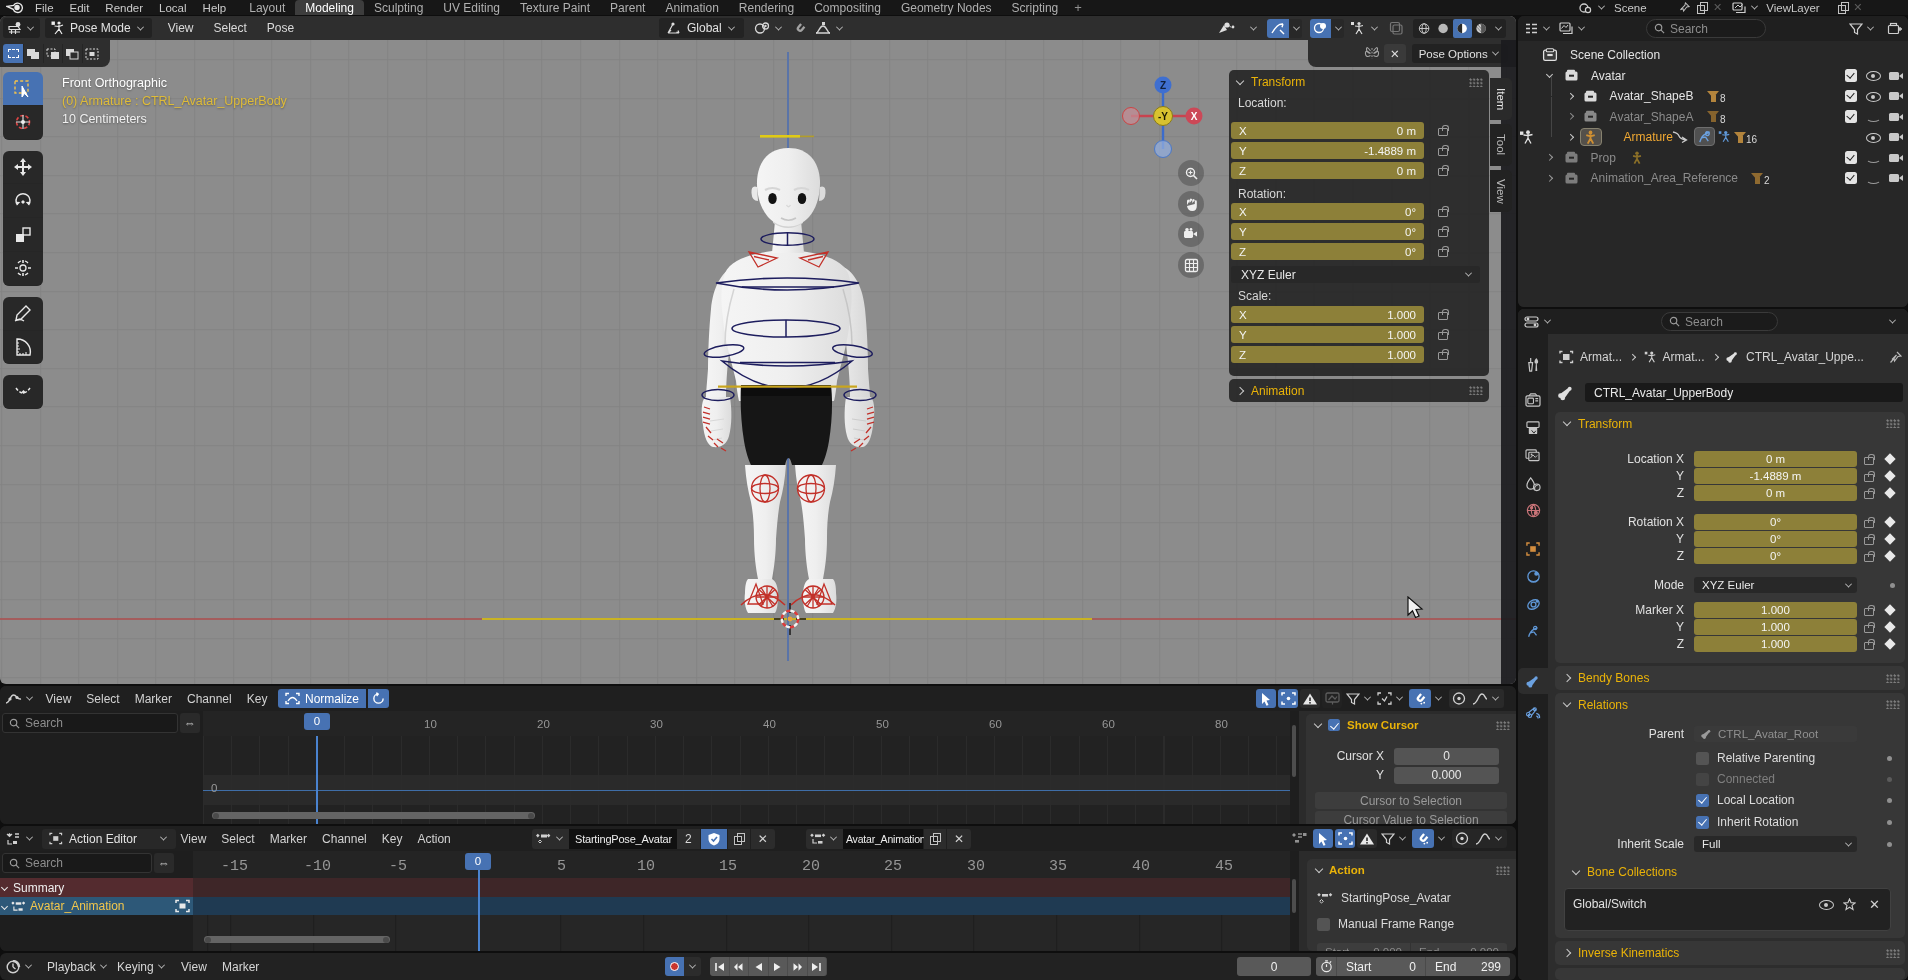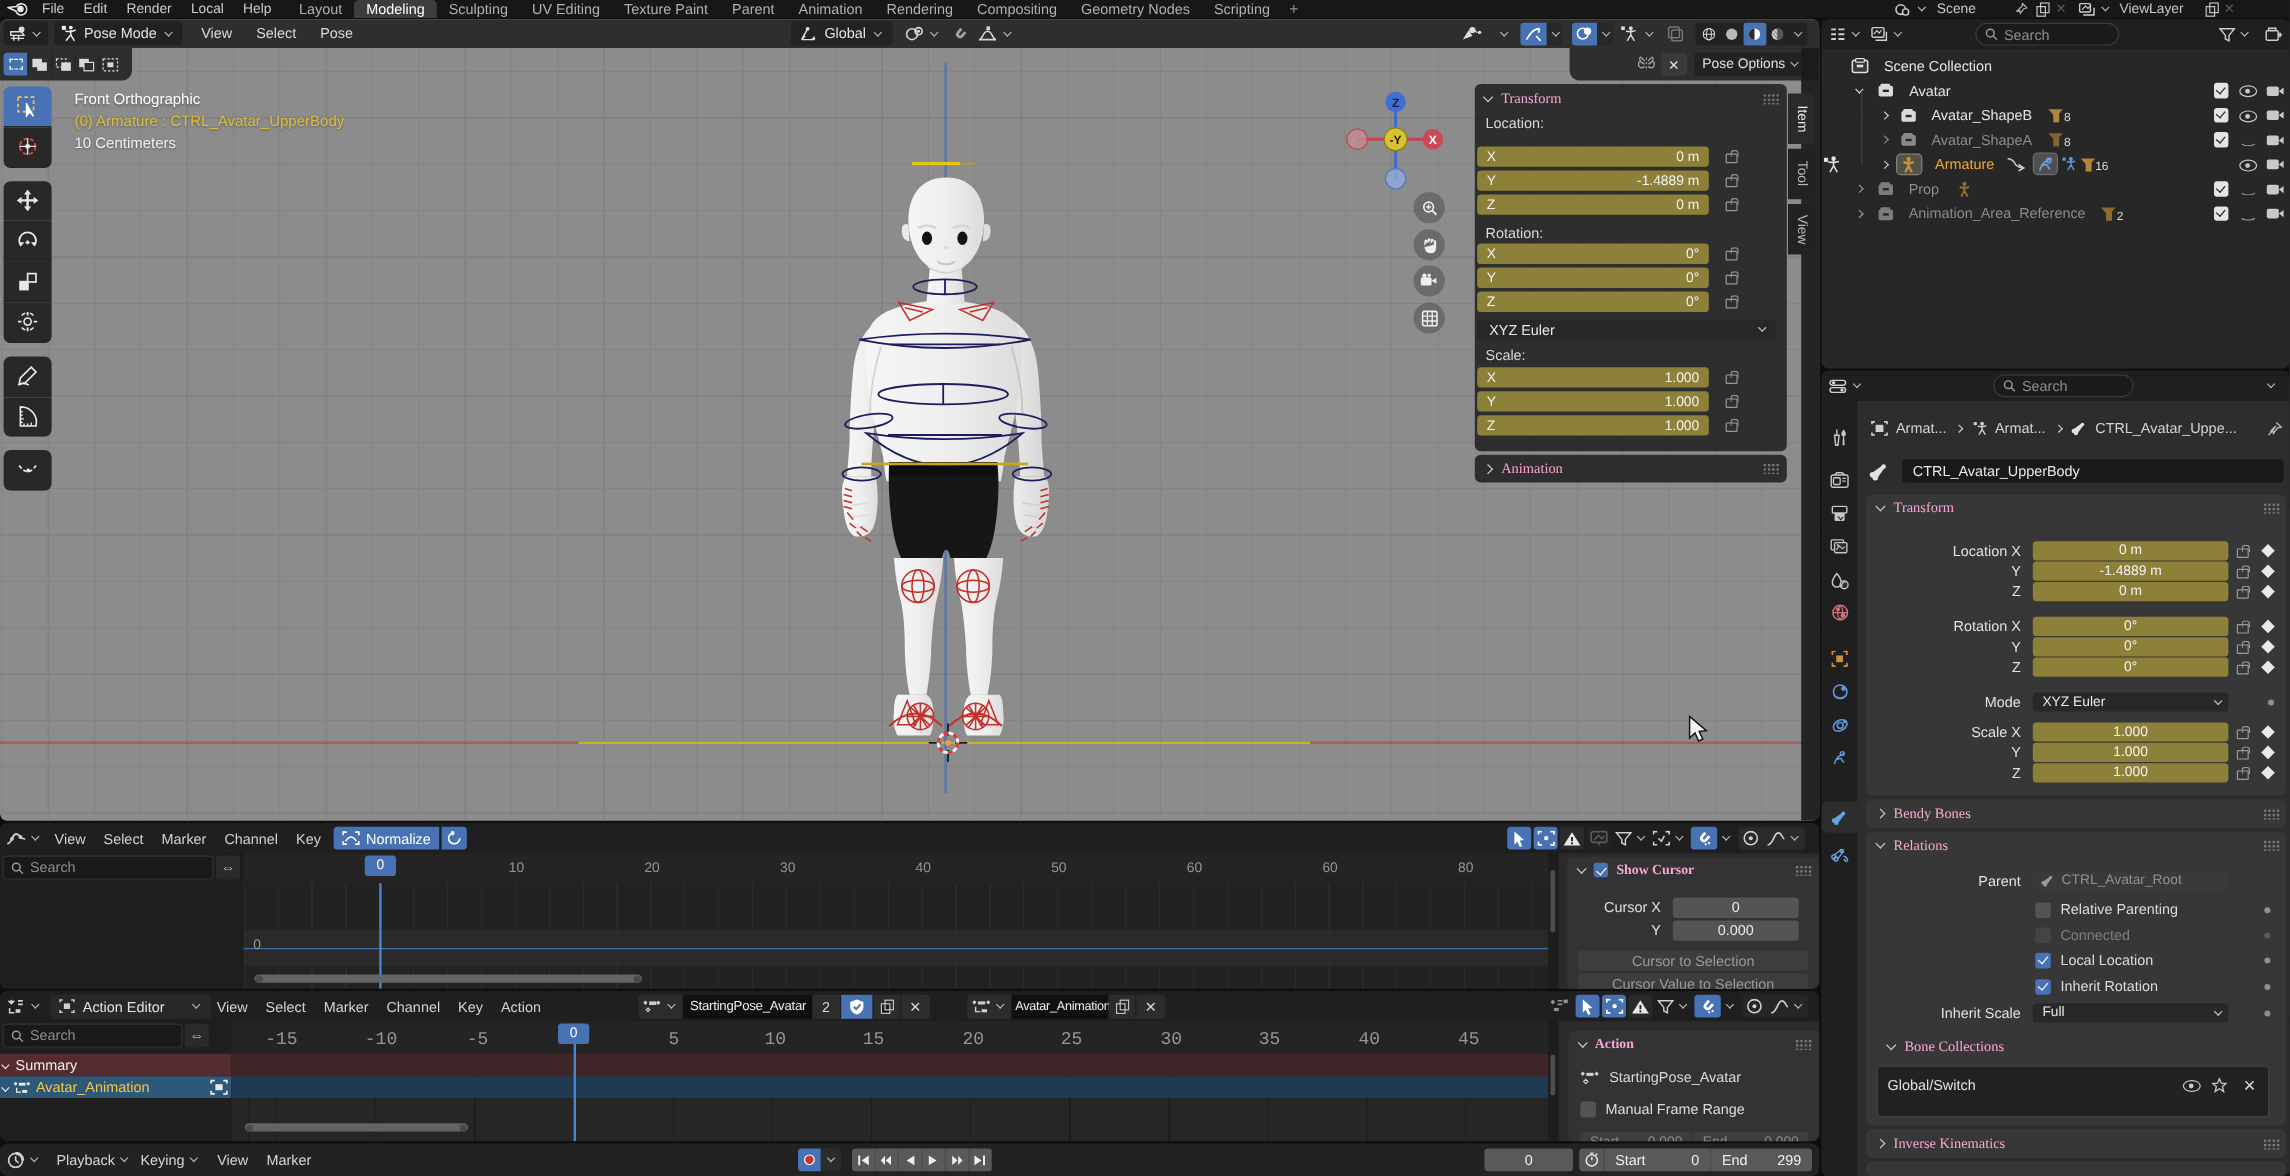--- a/index.html
+++ b/index.html
@@ -53,21 +53,21 @@
   .lock:before { content:""; position:absolute; left:0px; bottom:0; width:8px; height:6px; border:1.3px solid #999; border-radius:1px; }
   .lock:after { content:""; position:absolute; left:4px; top:0px; width:5px; height:5px; border:1.3px solid #999; border-bottom:none; border-radius:3px 3px 0 0; }
   .diamond { display:inline-block; width:8px; height:8px; background:#e9e9e9; transform:rotate(45deg); }
   .cb { width:13px; height:13px; border-radius:2.5px; background:#545454; display:inline-block; position:relative; }
   .cb.on { background:#4772b3; }
   .cb.on:after { content:""; position:absolute; left:3.5px; top:1.5px; width:4px; height:7px; border-right:1.8px solid #fff; border-bottom:1.8px solid #fff; transform:rotate(40deg); }
   .grip { display:inline-block; width:14px; height:9px; opacity:.55;
     background:radial-gradient(circle at 1.5px 1.5px,#bbb 1px,transparent 1.2px);
     background-size:3.6px 3.6px; }
   .panel { position:absolute; background:#373737; border-radius:5px; }
-  .ptext { color:#f9a8d4;font-family:Liberation Serif, serif; }
+  .ptext { color:#eab308; }
   .selbtn { width:19.5px; height:19px; background:#2e2e2e; border-left:1px solid #252525; display:flex; align-items:center; justify-content:center; }
   .tool { width:40px; height:33.8px; background:#282828; display:flex; align-items:center; justify-content:center; border-bottom:1px solid #262626; }
   .tool.active { background:#4772b3; }
   .navbtn { position:absolute; width:26px; height:26px; border-radius:50%; background:rgba(62,62,62,.42); display:flex; align-items:center; justify-content:center; }
   .nrow { position:absolute; left:2px; width:256px; height:17px; display:flex; align-items:center; }
   .nfld { position:relative; width:193px; height:17px; justify-content:space-between; padding:0 8px; }
   .nrow .lock { margin-left:14px; }
   .nx { font-size:11.5px; }
   .nv { font-size:11.5px; }
   .ntab { height:42px; width:22px; background:#222222; color:#b9b9b9; border-radius:0 5px 5px 0; margin-bottom:4px;
@@ -736,21 +736,21 @@
           </svg></span>
       <span class="vline"></span>
       <span class="exp closed" style="margin-left:50px;width:4.6px;height:4.6px"></span>
       <span class="abs" style="left:62px;top:1px;width:22px;height:18px;background:#54504a;border:1px solid #87826f;border-radius:4px"></span>
       <span class="obx" style="margin-left:9px;z-index:1">
           <svg width="15" height="15" viewBox="0 0 16 16">
             <circle cx="8" cy="2.6" r="2" fill="#cf8f33"></circle>
             <path d="M8 4.5 L8 9 M8 9 L5 14.5 M8 9 L11 14.5 M3.5 5.5 L8 6.8 L12.5 5.5" stroke="#cf8f33" stroke-width="2" fill="none"></path>
           </svg>
         </span>
-      <span style="color:#f0a832;margin-left:9px;z-index:1">Armature</span>
+      <span style="color:#f0a832;margin-left:20px;z-index:1">Armature</span>
       <span class="abs" style="left:153px;top:3px"><svg width="18" height="13" viewBox="0 0 18 13">
             <path d="M2 2 q5 1 6 4 t7 4 M11 7 l4.5 3 L11 12.5" fill="none" stroke="#c9c9c9" stroke-width="1.3"></path>
           </svg></span>
       <span class="abs" style="left:176px;top:0;width:21px;height:19px;background:#505050;border:1px solid #6e6e6e;border-radius:4px"></span>
       <span class="abs" style="left:179px;top:2px"><svg width="15" height="15" viewBox="0 0 16 16">
             <path d="M3 14 Q5 7 9 5.5 L13.5 3 M9 8.5 L12 13 M5 9.5 L9 8.5 M11 3 a2 2 0 1 0 .1 0" fill="none" stroke="#6ba1e0" stroke-width="1.5"></path>
           </svg></span>
       <span class="abs" style="left:199px;top:2px"><svg width="14" height="15" viewBox="0 0 16 16">
             <rect x="2" y="2" width="3" height="3" fill="#5f97d6"></rect>
             <circle cx="10" cy="3.5" r="1.9" fill="#5f97d6"></circle>
@@ -1002,21 +1002,21 @@
           <span class="lock"></span>
           <span class="diamond"></span>
         </div>
       <div class="prow" style="top:165px">
           <span class="plab">Mode</span>
           <div class="fld pfld" style="background:#282828;justify-content:flex-start;padding-left:8px;width:163px">XYZ Euler<span class="chev" style="position:absolute;right:3px"></span></div>
           <span style="width:10px"></span>
           <span style="width:5px;height:5px;border-radius:50%;background:#909090;margin-left:23px"></span>
         </div>
       <div class="prow" style="top:190px">
-          <span class="plab">Scale X</span>
+          <span class="plab">Marker X</span>
           <div class="fld olive pfld">1.000</div>
           <span class="lock"></span>
           <span class="diamond"></span>
         </div>
       <div class="prow" style="top:207px">
           <span class="plab">Y</span>
           <div class="fld olive pfld">1.000</div>
           <span class="lock"></span>
           <span class="diamond"></span>
         </div>

